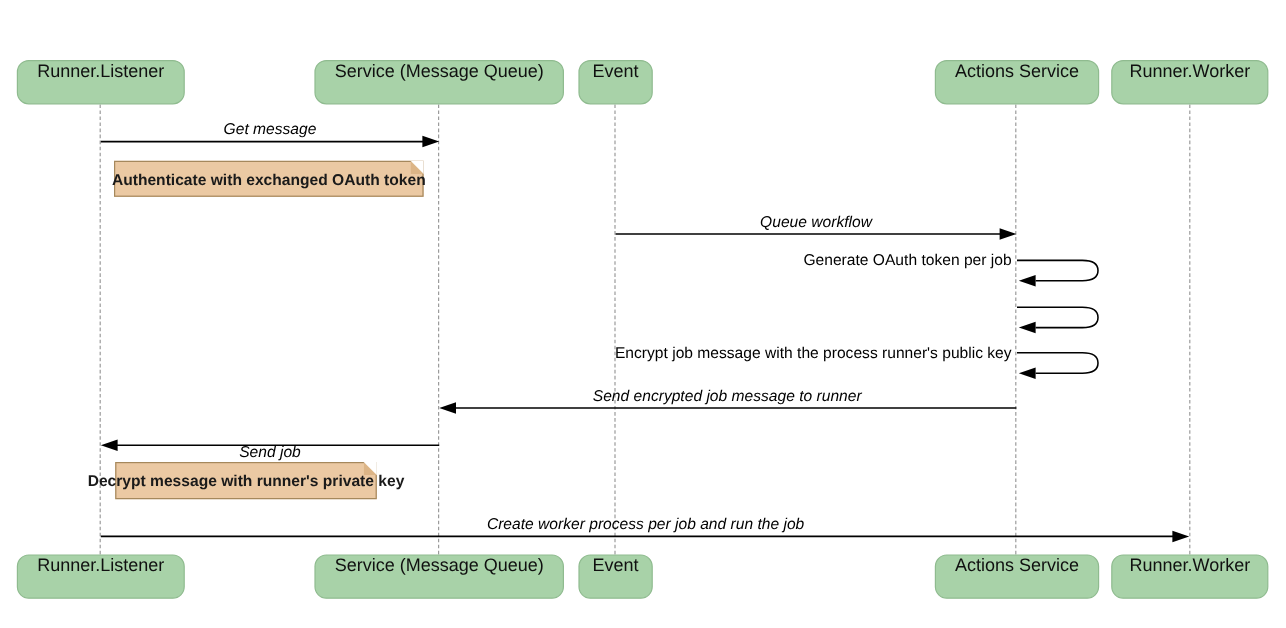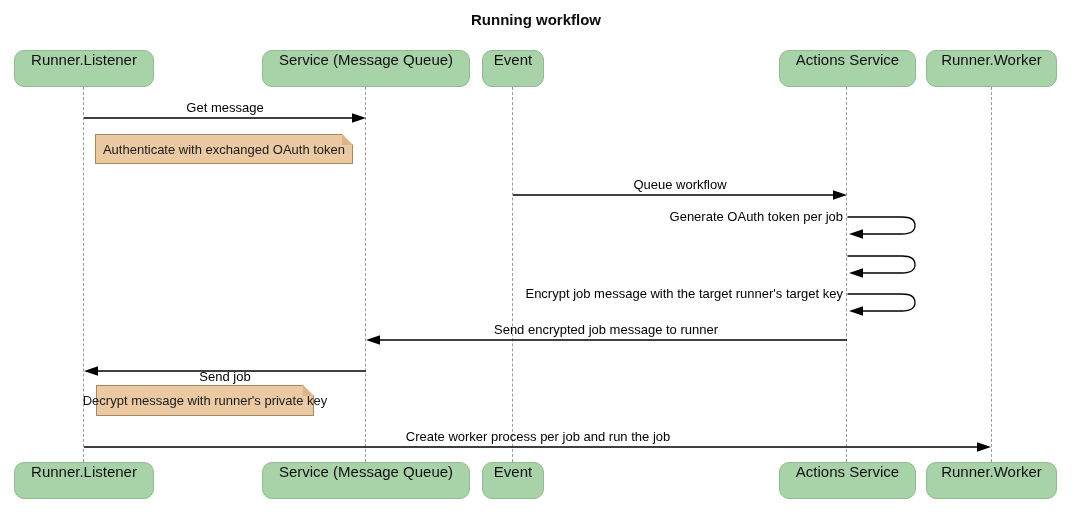--- a/index.html
+++ b/index.html
@@ -19,50 +19,50 @@
     position:absolute; height:37px; box-sizing:border-box;
     background:#a8d2a8; border:1px solid #8fbb8f; border-radius:10px;
     display:flex; align-items:flex-start; justify-content:center;
     font-size:15px; color:#101010; white-space:nowrap;
   }
   .p-top { top:50px; }
   .p-bottom { top:462px; }
   .msg-label {
     position:absolute; font-size:13px; white-space:nowrap; color:#000;
     transform:translateX(-50%);
+    font-style:italic;
   }
   .msg-label-right {
     position:absolute; font-size:13px; white-space:nowrap; color:#000;
     text-align:right;
   }
   .note {
     position:absolute; box-sizing:border-box;
     background:#ebc9a3; border:1px solid #a5885c;
     display:flex; align-items:center; justify-content:center;
-    font-size:13px; color:#1a1a1a; white-space:nowrap;
+    font-size:13px; color:#1a1a1a; white-space:nowrap;font-weight:bold;
   }
   .note::before { 
     content:""; position:absolute; top:-1px; right:-1px;
     border-top:11px solid #ffffff; border-left:11px solid transparent;
   }
   .note::after { 
     content:""; position:absolute; top:-1px; right:-1px;
     width:11px; height:11px; background:#dcb587;
     clip-path:polygon(0 0, 100% 100%, 0 100%);
   }
   svg.arrows { position:absolute; left:0; top:0; pointer-events:none; }
   svg.arrows path, svg.arrows line { stroke:#000; stroke-width:1.3; fill:none; }
   svg.arrows polygon { fill:#000; stroke:none; }
 </style>
 </head>
 <body>
 
 <div id="diagram">
 
-  <div class="title">Running workflow</div>
 
   <div class="lifeline" style="left:83px;"></div>
   <div class="lifeline" style="left:365px;"></div>
   <div class="lifeline" style="left:512px;"></div>
   <div class="lifeline" style="left:846px;"></div>
   <div class="lifeline" style="left:991px;"></div>
 
   <svg class="arrows" width="1072" height="523" viewBox="0 0 1072 523">
     <g>
       <line x1="84" y1="118" x2="353" y2="118"></line>
@@ -94,21 +94,21 @@
     </g>
     <g>
       <line x1="84" y1="447" x2="978" y2="447"></line>
       <polygon points="991,447 977,442.2 977,451.8"></polygon>
     </g>
   </svg>
 
   <div class="msg-label" style="left:225px; top:100px;">Get message</div>
   <div class="msg-label" style="left:680px; top:177px;">Queue workflow</div>
   <div class="msg-label-right" style="right:229px; top:209px;">Generate OAuth token per job</div>
-  <div class="msg-label-right" style="right:229px; top:286px;">Encrypt job message with the target runner's target key</div>
+  <div class="msg-label-right" style="right:229px; top:286px;">Encrypt job message with the process runner's public key</div>
   <div class="msg-label" style="left:606px; top:322px;">Send encrypted job message to runner</div>
   <div class="msg-label" style="left:225px; top:353px;margin-top:16px;">Send job</div>
   <div class="msg-label" style="left:538px; top:429px;">Create worker process per job and run the job</div>
 
   <div class="note" style="left:95px; top:134px; width:258px; height:30px;">
     <span>Authenticate with exchanged OAuth token</span>
   </div>
   <div class="note" style="left:96px; top:385px; width:218px; height:31px;">
     <span>Decrypt message with runner's private key</span>
   </div>

